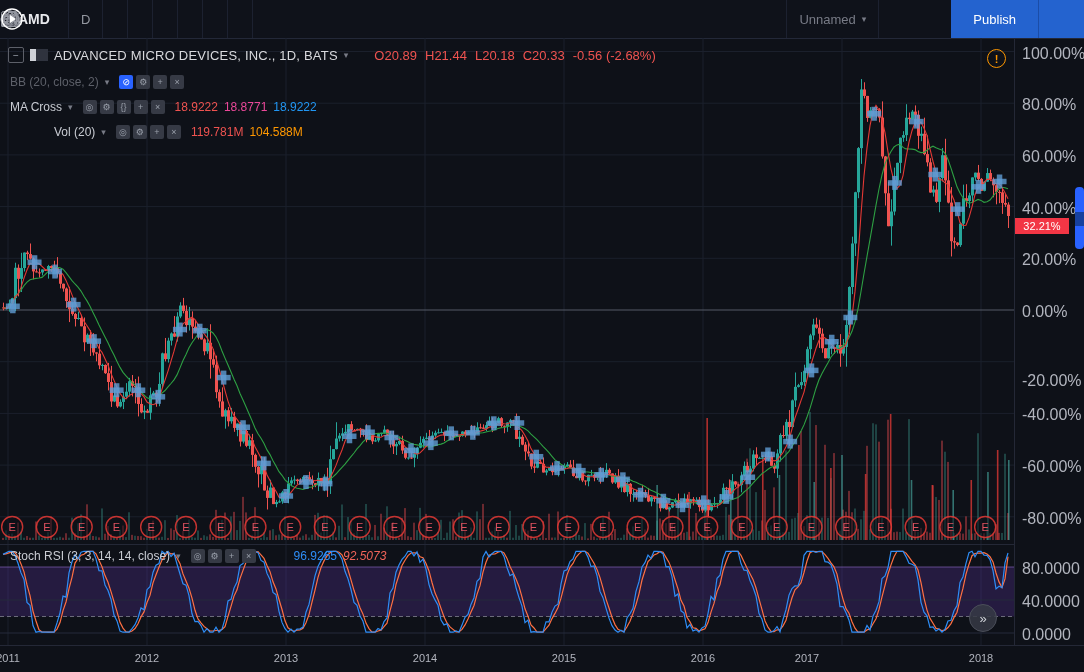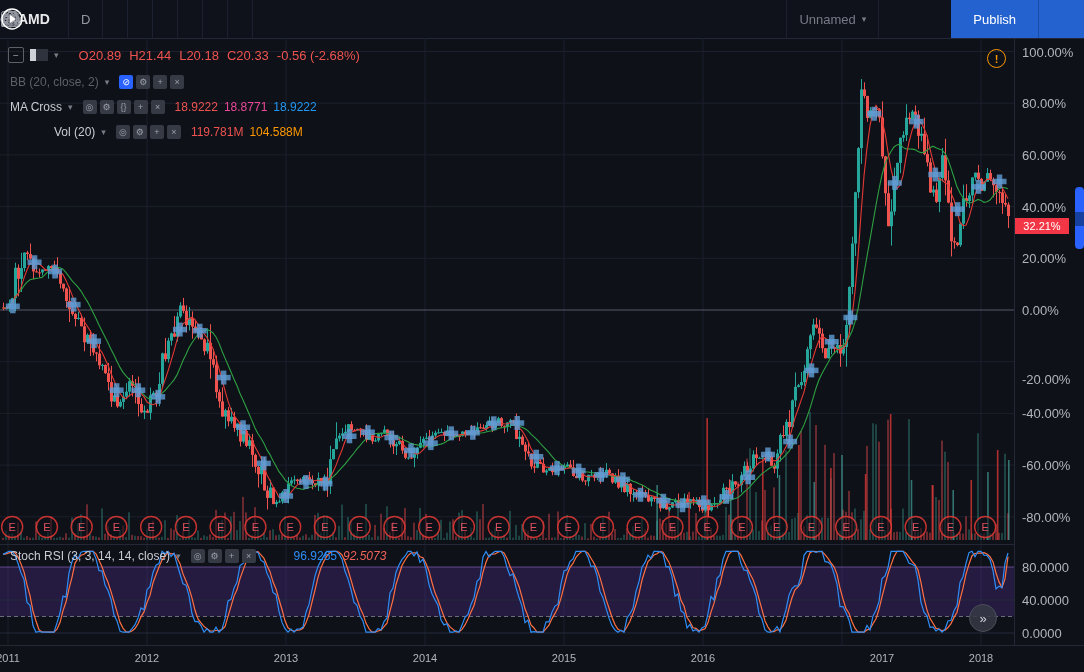--- a/index.html
+++ b/index.html
@@ -19,42 +19,42 @@
   .chev{color:#787b86;font-size:9px;}
   #publish-block{display:flex;height:38px;background:#2463cf;}
   #publish-btn{height:38px;padding:0 22px;background:#2463cf;border:none;color:#fff;
                font-size:13px;font-family:inherit;cursor:pointer;}
   #pub-sep{width:1px;height:38px;background:#1b4da8;}
   #play-btn{width:45px;height:38px;display:flex;align-items:center;justify-content:center;cursor:pointer;}
   
   .legend-row{position:absolute;display:flex;align-items:center;gap:6px;z-index:20;font-size:12px;}
   #legend-main{left:8px;top:47px;font-size:13px;}
   .legend-title{color:#d8d9dd;letter-spacing:.2px;}
-  .ohlc{display:flex;gap:8px;margin-left:14px;}
+  .ohlc{display:flex;gap:8px;margin-left:20px;}
   .red{color:#ef5350;}
   .grn{color:#ec4899;}
   .blu{color:#2196f3;}
   .org{color:#ff9800;}
   .stoch-k{color:#2e8df6;margin-left:28px;}
   .stoch-d{color:#f2645a;font-style:italic;}
   .dim-row{color:#5d6069;}
   .lbtn{width:14px;height:14px;background:#363a45;color:#9aa0ab;border-radius:2px;display:inline-flex;
         align-items:center;justify-content:center;font-size:9px;line-height:1;cursor:pointer;}
   .lbtn.blue{background:#2962ff;color:#fff;}
   .lbtn-group{display:inline-flex;gap:3px;margin:0 4px;}
   .collapse-box{width:14px;height:14px;border:1px solid #5d6069;border-radius:2px;color:#9aa0ab;
         display:inline-flex;align-items:center;justify-content:center;font-size:10px;cursor:pointer;}
   .series-marker{width:12px;height:12px;background:#2f333e;border-left:6px solid #cfd2d8;display:inline-block;}
   .ind-name{color:#c9ccd3;}
   #warn-icon{position:absolute;left:987px;top:49px;width:17px;height:17px;border:1.6px solid #ff9800;
         border-radius:50%;color:#ff9800;font-size:11px;font-weight:bold;display:flex;align-items:center;
         justify-content:center;z-index:20;}
   
   #price-axis{position:absolute;left:1014px;top:38px;width:70px;height:607px;border-left:1px solid #242836;}
-  .tick-label{position:absolute;left:7px;color:#b2b5be;font-size:13px;white-space:nowrap;}
+  .tick-label{position:absolute;left:7px;color:#b2b5be;font-size:16px;white-space:nowrap;}
   #last-badge{position:absolute;left:1015px;top:218px;width:54px;height:16px;background:#f23645;color:#fff;
         font-size:11px;display:flex;align-items:center;justify-content:center;z-index:15;}
   #axis-scrollbar{position:absolute;left:1075px;top:187px;width:9px;height:62px;background:#2962ff;
         border-radius:4px;z-index:14;}
   #axis-scrollbar .knob{position:absolute;left:0;top:25px;width:9px;height:14px;background:#17419e;}
   #time-axis{position:absolute;left:0;top:645px;width:1084px;height:27px;border-top:1px solid #242836;}
   .year-label{position:absolute;top:6px;transform:translateX(-50%);color:#b2b5be;font-size:11px;}
   .pane-sep{position:absolute;left:0;width:1014px;height:1px;background:#242836;}
   
   #stoch-legend{left:10px;top:549px;}
@@ -1416,20 +1416,21 @@
       <line x1="0" y1="71.5" x2="1014" y2="71.5" stroke="rgba(209,212,220,0.45)" stroke-dasharray="4 3"></line>
       <line x1="0" y1="88" x2="1014" y2="88" stroke="#252b3a"></line>
       <polyline points="3,9.4 6,8.9 9,7.9 12,6.9 15,7.7 18,11.7 21,18.9 24,26.9 27,39.9 30,50.7 33,66.1 36,76.0 39,84.8 42,87.0 45,87.0 48,87.2 51,87.2 54,87.2 57,84.1 60,77.6 63,65.6 66,57.0 69,43.7 72,32.3 75,18.1 78,13.5 81,10.3 84,9.2 87,6.6 90,6.3 93,6.3 96,8.9 99,15.3 102,21.8 105,30.6 108,37.2 111,46.6 114,56.6 117,66.7 120,77.4 123,83.1 126,86.8 129,87.2 132,86.0 135,83.5 138,78.8 141,71.9 144,66.9 147,57.5 150,50.4 153,37.9 156,29.8 159,22.0 162,15.0 165,11.2 168,7.1 171,8.9 174,8.7 177,13.0 180,18.7 183,28.9 186,36.0 189,43.2 192,53.2 195,65.3 198,73.9 201,77.8 204,81.4 207,83.8 210,86.0 213,86.0 216,85.5 219,85.5 222,84.5 225,81.7 228,71.4 231,61.4 234,51.1 237,44.8 240,33.6 243,25.4 246,17.2 249,13.5 252,9.4 255,7.3 258,6.7 261,9.8 264,13.4 267,20.4 270,26.7 273,36.8 276,43.9 279,54.5 282,64.5 285,75.8 288,82.8 291,85.0 294,86.2 297,85.2 300,85.0 303,83.3 306,77.7 309,69.6 312,57.2 315,45.1 318,32.4 321,22.6 324,15.9 327,10.9 330,7.8 333,6.3 336,6.3 339,7.2 342,9.8 345,16.4 348,24.8 351,34.9 354,45.3 357,54.1 360,62.8 363,69.1 366,78.1 369,83.6 372,87.2 375,87.2 378,86.0 381,85.2 384,81.7 387,78.2 390,65.8 393,54.6 396,39.4 399,30.0 402,20.5 405,15.2 408,10.6 411,8.0 414,7.8 417,8.0 420,11.7 423,12.8 426,18.5 429,25.9 432,37.5 435,47.8 438,54.7 441,63.4 444,71.7 447,77.9 450,81.9 453,84.4 456,86.8 459,86.8 462,84.4 465,79.9 468,74.0 471,67.1 474,60.5 477,49.4 480,40.7 483,27.2 486,17.3 489,10.2 492,9.1 495,9.0 498,7.2 501,6.3 504,8.0 507,13.4 510,21.5 513,27.4 516,34.1 519,41.4 522,52.1 525,63.8 528,71.3 531,79.9 534,83.0 537,87.0 540,87.0 543,87.2 546,83.7 549,80.2 552,73.6 555,68.4 558,62.5 561,53.2 564,41.4 567,29.9 570,22.4 573,18.4 576,12.3 579,8.9 582,6.3 585,6.3 588,8.2 591,13.3 594,18.2 597,24.4 600,32.6 603,43.2 606,54.1 609,63.0 612,72.3 615,79.6 618,84.3 621,85.8 624,86.5 627,81.8 630,76.3 633,68.4 636,59.5 639,48.8 642,35.0 645,25.5 648,16.6 651,13.7 654,9.9 657,8.7 660,6.4 663,7.2 666,12.4 669,17.4 672,25.1 675,34.8 678,43.9 681,55.3 684,61.0 687,72.3 690,76.9 693,82.8 696,83.3 699,85.9 702,84.9 705,83.8 708,77.6 711,67.1 714,58.4 717,46.6 720,39.5 723,26.0 726,17.0 729,9.0 732,6.3 735,6.3 738,6.3 741,10.4 744,16.7 747,23.0 750,28.7 753,34.4 756,43.0 759,53.9 762,64.6 765,75.9 768,82.1 771,86.4 774,86.7 777,84.8 780,84.7 783,80.9 786,75.3 789,63.1 792,52.8 795,44.8 798,41.8 801,37.7 804,27.5 807,16.0 810,7.7 813,6.3 816,6.7 819,6.7 822,6.7 825,9.7 828,13.3 831,17.8 834,21.8 837,29.1 840,43.1 843,54.1 846,63.7 849,68.2 852,76.7 855,83.2 858,87.2 861,87.2 864,87.2 867,84.9 870,84.1 873,78.8 876,73.7 879,64.4 882,51.8 885,40.4 888,29.0 891,19.9 894,11.7 897,6.3 900,6.3 903,6.3 906,8.1 909,12.1 912,16.4 915,19.5 918,25.0 921,37.7 924,53.1 927,65.1 930,73.4 933,78.3 936,83.4 939,84.0 942,85.7 945,85.2 948,82.5 951,78.6 954,72.4 957,67.2 960,54.6 963,43.2 966,29.1 969,19.2 972,10.7 975,8.5 978,8.1 981,8.1 984,7.6 987,9.0 990,11.7 993,16.9 996,28.0 999,36.9 1002,42.6 1005,33.9 1008,11.7 " fill="none" stroke="#ff7043" stroke-width="1.2"></polyline>
       <polyline points="3,9.4 6,7.9 9,6.3 12,6.3 15,10.5 18,18.3 21,27.9 24,34.5 27,57.4 30,60.2 33,80.6 36,87.2 39,86.5 42,87.2 45,87.2 48,87.2 51,87.2 54,87.2 57,77.9 60,67.8 63,51.1 66,52.1 69,27.9 72,16.8 75,9.7 78,13.9 81,7.3 84,6.3 87,6.3 90,6.3 93,6.3 96,13.9 99,25.7 102,25.9 105,40.1 108,45.5 111,54.2 114,70.1 117,75.9 120,86.1 123,87.2 126,87.2 129,87.2 132,83.6 135,79.7 138,73.0 141,62.9 144,64.8 147,44.7 150,41.6 153,27.5 156,20.2 159,18.5 162,6.3 165,8.8 168,6.3 171,11.6 174,8.3 177,19.0 180,29.0 183,38.8 186,40.1 189,50.6 192,68.8 195,76.6 198,76.4 201,80.6 204,87.2 207,83.7 210,87.2 213,87.2 216,82.2 219,87.2 222,84.1 225,73.9 228,56.0 231,54.3 234,43.1 237,37.1 240,20.6 243,18.5 246,12.6 249,9.2 252,6.3 255,6.3 258,7.6 261,15.4 264,17.2 267,28.4 270,34.4 273,47.5 276,49.7 279,66.3 282,77.4 285,83.7 288,87.2 291,84.2 294,87.2 297,84.1 300,83.8 303,82.1 306,67.2 309,59.4 312,45.0 315,30.9 318,21.4 321,15.6 324,10.7 327,6.3 330,6.3 333,6.3 336,6.3 339,8.9 342,14.2 345,26.3 348,33.9 351,44.5 354,57.4 357,60.4 360,70.7 363,76.3 366,87.2 369,87.2 372,87.2 375,87.2 378,83.5 381,85.0 384,76.5 387,73.0 390,47.9 393,43.0 396,27.2 399,19.9 402,14.4 405,11.2 408,6.3 411,6.3 414,10.9 417,6.9 420,17.3 423,14.1 426,24.1 429,39.6 432,48.8 435,54.9 438,60.3 441,75.0 444,79.9 447,78.7 450,87.2 453,87.2 456,86.0 459,87.2 462,80.1 465,72.4 468,69.5 471,59.4 474,52.7 477,36.2 480,33.3 483,12.0 486,6.5 489,11.9 492,8.8 495,6.3 498,6.3 501,6.3 504,11.4 507,22.5 510,30.7 513,29.0 516,42.6 519,52.6 522,61.1 525,77.6 528,75.1 531,87.2 534,86.6 537,87.2 540,87.2 543,87.2 546,76.8 549,76.8 552,67.1 555,61.1 558,59.2 561,39.2 564,25.9 567,24.7 570,16.6 573,14.0 576,6.3 579,6.3 582,6.3 585,6.3 588,12.1 591,21.6 594,21.0 597,30.5 600,46.4 603,52.7 606,63.1 609,73.1 612,80.6 615,85.0 618,87.2 621,85.3 624,87.2 627,73.0 630,68.8 633,63.3 636,46.3 639,36.7 642,22.0 645,17.7 648,10.0 651,13.3 654,6.3 657,6.3 660,6.7 663,8.7 666,21.9 669,21.7 672,31.6 675,51.2 678,48.9 681,65.8 684,68.1 687,83.0 690,79.4 693,85.9 696,84.6 699,87.2 702,83.0 705,81.2 708,68.6 711,51.5 714,55.1 717,33.2 720,30.3 723,14.4 726,6.3 729,6.3 732,6.3 735,6.3 738,6.3 741,18.6 744,25.2 747,25.3 750,35.6 753,42.3 756,51.0 759,68.6 762,74.3 765,84.9 768,87.2 771,87.2 774,85.6 777,81.5 780,86.8 783,74.5 786,64.7 789,50.1 792,43.6 795,40.9 798,41.0 801,31.3 804,10.3 807,6.3 810,6.3 813,6.3 816,7.4 819,6.3 822,6.3 825,16.6 828,17.1 831,19.7 834,28.6 837,39.0 840,61.6 843,61.6 846,67.8 849,75.2 852,87.2 855,87.2 858,87.2 861,87.2 864,87.2 867,80.4 870,84.9 873,71.1 876,65.2 879,56.7 882,33.5 885,31.0 888,22.5 891,6.3 894,6.3 897,6.3 900,6.3 903,6.3 906,11.6 909,18.3 912,19.3 915,20.9 918,34.8 921,57.3 924,67.2 927,70.8 930,82.3 933,81.9 936,86.0 939,84.0 942,87.2 945,84.3 948,76.0 951,75.3 954,65.8 957,60.6 960,37.4 963,31.7 966,18.3 969,7.6 972,6.3 975,11.7 978,6.3 981,6.3 984,10.2 987,10.4 990,14.6 993,25.7 996,43.9 999,41.3 1002,42.6 1005,17.9 1008,8.0 " fill="none" stroke="#2e8df6" stroke-width="1.2"></polyline>
     </svg>
   <div class="pane-sep" style="top:544px;"></div>
 
   <div class="legend-row" id="legend-main">
     <span class="collapse-box">−</span>
     <span class="series-marker"></span>
+    <span class="legend-title">ADVANCED MICRO DEVICES, INC., 1D, BATS</span>
     <span class="chev">▾</span>
     <span class="ohlc">
       <span class="red"><span>O</span><span>20.89</span></span>
       <span class="red"><span>H</span><span>21.44</span></span>
       <span class="red"><span>L</span><span>20.18</span></span>
       <span class="red"><span>C</span><span>20.33</span></span>
       <span class="red">-0.56 (-2.68%)</span>
     </span>
   </div>
 
@@ -1508,17 +1509,17 @@
   <div id="axis-scrollbar">
       <div class="knob"></div>
     </div>
   <div id="time-axis">
       <div class="year-label" style="left: 8px;">2011</div>
       <div class="year-label" style="left: 147px;">2012</div>
       <div class="year-label" style="left: 286px;">2013</div>
       <div class="year-label" style="left: 425px;">2014</div>
       <div class="year-label" style="left: 564px;">2015</div>
       <div class="year-label" style="left: 703px;">2016</div>
-      <div class="year-label" style="left: 882px;">2017</div>
+      <div class="year-label" style="left: 807px;">2017</div>
       <div class="year-label" style="left: 981px;">2018</div>
     </div>
 
 </div>
 
 </body></html>

